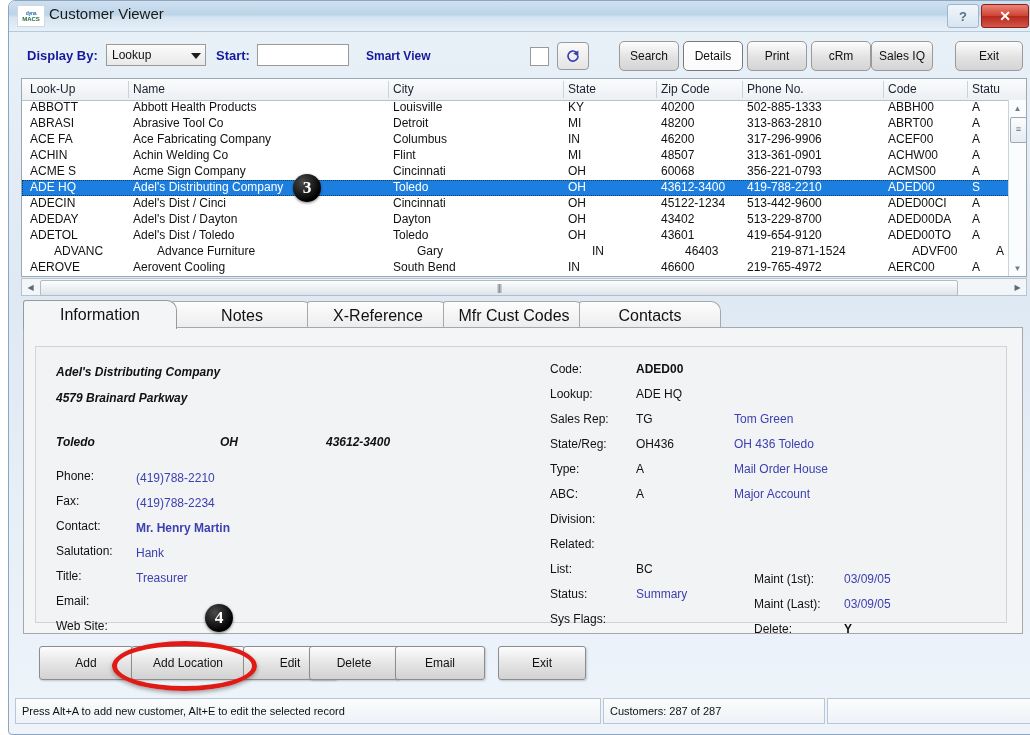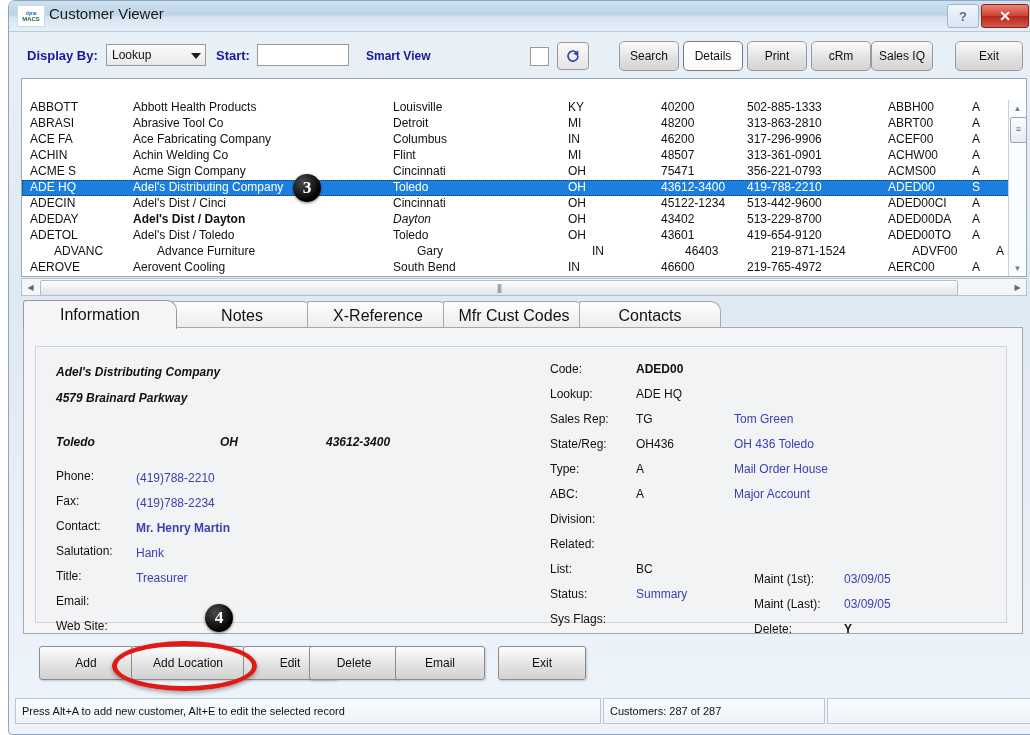--- a/index.html
+++ b/index.html
@@ -233,20 +233,37 @@
   <div id="toolbar-buttons">
       <div class="tbtn" style="left: 610px; width: 58px;">Search</div>
       <div class="tbtn active" style="left: 674px; width: 58px;">Details</div>
       <div class="tbtn" style="left: 738px; width: 58px;">Print</div>
       <div class="tbtn" style="left: 802px; width: 58px;">cRm</div>
       <div class="tbtn" style="left: 862px; width: 60px;">Sales IQ</div>
       <div class="tbtn" style="left: 946px; width: 66px;">Exit</div>
     </div>
 
   <div class="grid">
+    <div class="grid-head" id="grid-head">
+        <div class="gh" style="left: 8px;">Look-Up</div>
+        <div class="gsep" style="left: 106px;"></div>
+        <div class="gh" style="left: 111px;">Name</div>
+        <div class="gsep" style="left: 366px;"></div>
+        <div class="gh" style="left: 371px;">City</div>
+        <div class="gsep" style="left: 541px;"></div>
+        <div class="gh" style="left: 546px;">State</div>
+        <div class="gsep" style="left: 634px;"></div>
+        <div class="gh" style="left: 639px;">Zip Code</div>
+        <div class="gsep" style="left: 720px;"></div>
+        <div class="gh" style="left: 725px;">Phone No.</div>
+        <div class="gsep" style="left: 861px;"></div>
+        <div class="gh" style="left: 866px;">Code</div>
+        <div class="gsep" style="left: 945px;"></div>
+        <div class="gh" style="left: 950px;">Statu</div>
+      </div>
     <div class="grid-body" id="grid-body">
         <div class="grow" style="top: 0px;">
           <div class="gc" style="left: 8px;">ABBOTT</div>
           <div class="gc" style="left: 111px;">Abbott Health Products</div>
           <div class="gc" style="left: 371px;">Louisville</div>
           <div class="gc" style="left: 546px;">KY</div>
           <div class="gc" style="left: 639px;">40200</div>
           <div class="gc" style="left: 725px;">502-885-1333</div>
           <div class="gc" style="left: 866px;">ABBH00</div>
           <div class="gc" style="left: 950px;">A</div>
@@ -279,21 +296,21 @@
           <div class="gc" style="left: 639px;">48507</div>
           <div class="gc" style="left: 725px;">313-361-0901</div>
           <div class="gc" style="left: 866px;">ACHW00</div>
           <div class="gc" style="left: 950px;">A</div>
         </div>
         <div class="grow" style="top: 64px;">
           <div class="gc" style="left: 8px;">ACME S</div>
           <div class="gc" style="left: 111px;">Acme Sign Company</div>
           <div class="gc" style="left: 371px;">Cincinnati</div>
           <div class="gc" style="left: 546px;">OH</div>
-          <div class="gc" style="left: 639px;">75471</div>
+          <div class="gc" style="left: 639px;">60068</div>
           <div class="gc" style="left: 725px;">356-221-0793</div>
           <div class="gc" style="left: 866px;">ACMS00</div>
           <div class="gc" style="left: 950px;">A</div>
         </div>
         <div class="grow sel" style="top: 80px;">
           <div class="gc" style="left: 8px;">ADE HQ</div>
           <div class="gc" style="left: 111px;">Adel's Distributing Company</div>
           <div class="gc" style="left: 371px;">Toledo</div>
           <div class="gc" style="left: 546px;">OH</div>
           <div class="gc" style="left: 639px;">43612-3400</div>
@@ -306,22 +323,22 @@
           <div class="gc" style="left: 111px;">Adel's Dist / Cinci</div>
           <div class="gc" style="left: 371px;">Cincinnati</div>
           <div class="gc" style="left: 546px;">OH</div>
           <div class="gc" style="left: 639px;">45122-1234</div>
           <div class="gc" style="left: 725px;">513-442-9600</div>
           <div class="gc" style="left: 866px;">ADED00CI</div>
           <div class="gc" style="left: 950px;">A</div>
         </div>
         <div class="grow" style="top: 112px;">
           <div class="gc" style="left: 8px;">ADEDAY</div>
-          <div class="gc" style="left: 111px; font-weight: bold;">Adel's Dist / Dayton</div>
-          <div class="gc" style="left: 371px; font-style: italic;">Dayton</div>
+          <div class="gc" style="left: 111px;">Adel's Dist / Dayton</div>
+          <div class="gc" style="left: 371px;">Dayton</div>
           <div class="gc" style="left: 546px;">OH</div>
           <div class="gc" style="left: 639px;">43402</div>
           <div class="gc" style="left: 725px;">513-229-8700</div>
           <div class="gc" style="left: 866px;">ADED00DA</div>
           <div class="gc" style="left: 950px;">A</div>
         </div>
         <div class="grow" style="top: 128px;">
           <div class="gc" style="left: 8px;">ADETOL</div>
           <div class="gc" style="left: 111px;">Adel's Dist / Toledo</div>
           <div class="gc" style="left: 371px;">Toledo</div>

